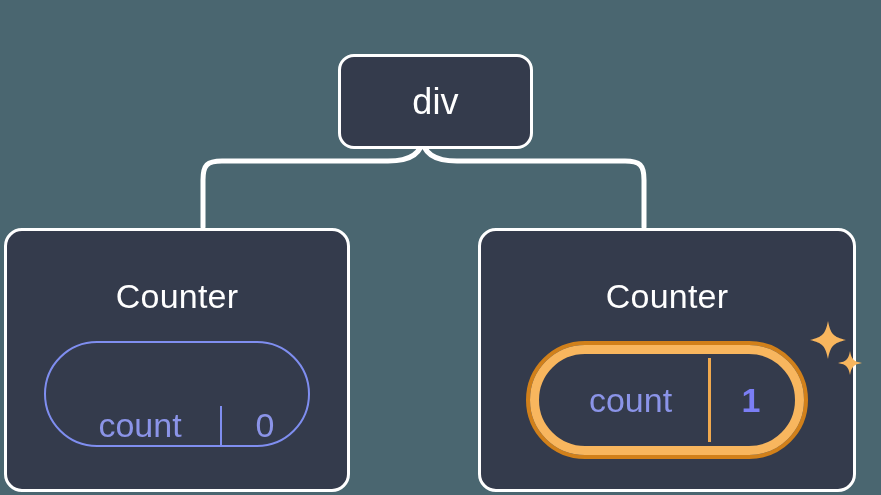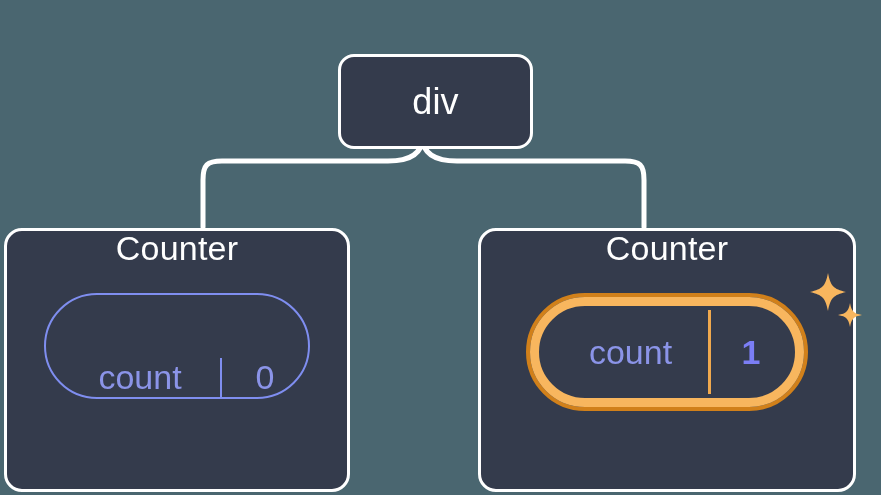--- a/index.html
+++ b/index.html
@@ -73,20 +73,21 @@
   #node-counter-right {
     left: 478px;
     top: 228px;
     width: 378px;
     height: 264px;
   }
   .card .node-title {
     color: #ffffff;
     font-size: 34px;
     line-height: 1;
+    margin-top: 48px;
     letter-spacing: 0.2px;
   }
 
   
   .pill-wrap {
     position: relative;
     margin-top: 28px;
     display: flex;
     align-items: center;
     justify-content: center;

